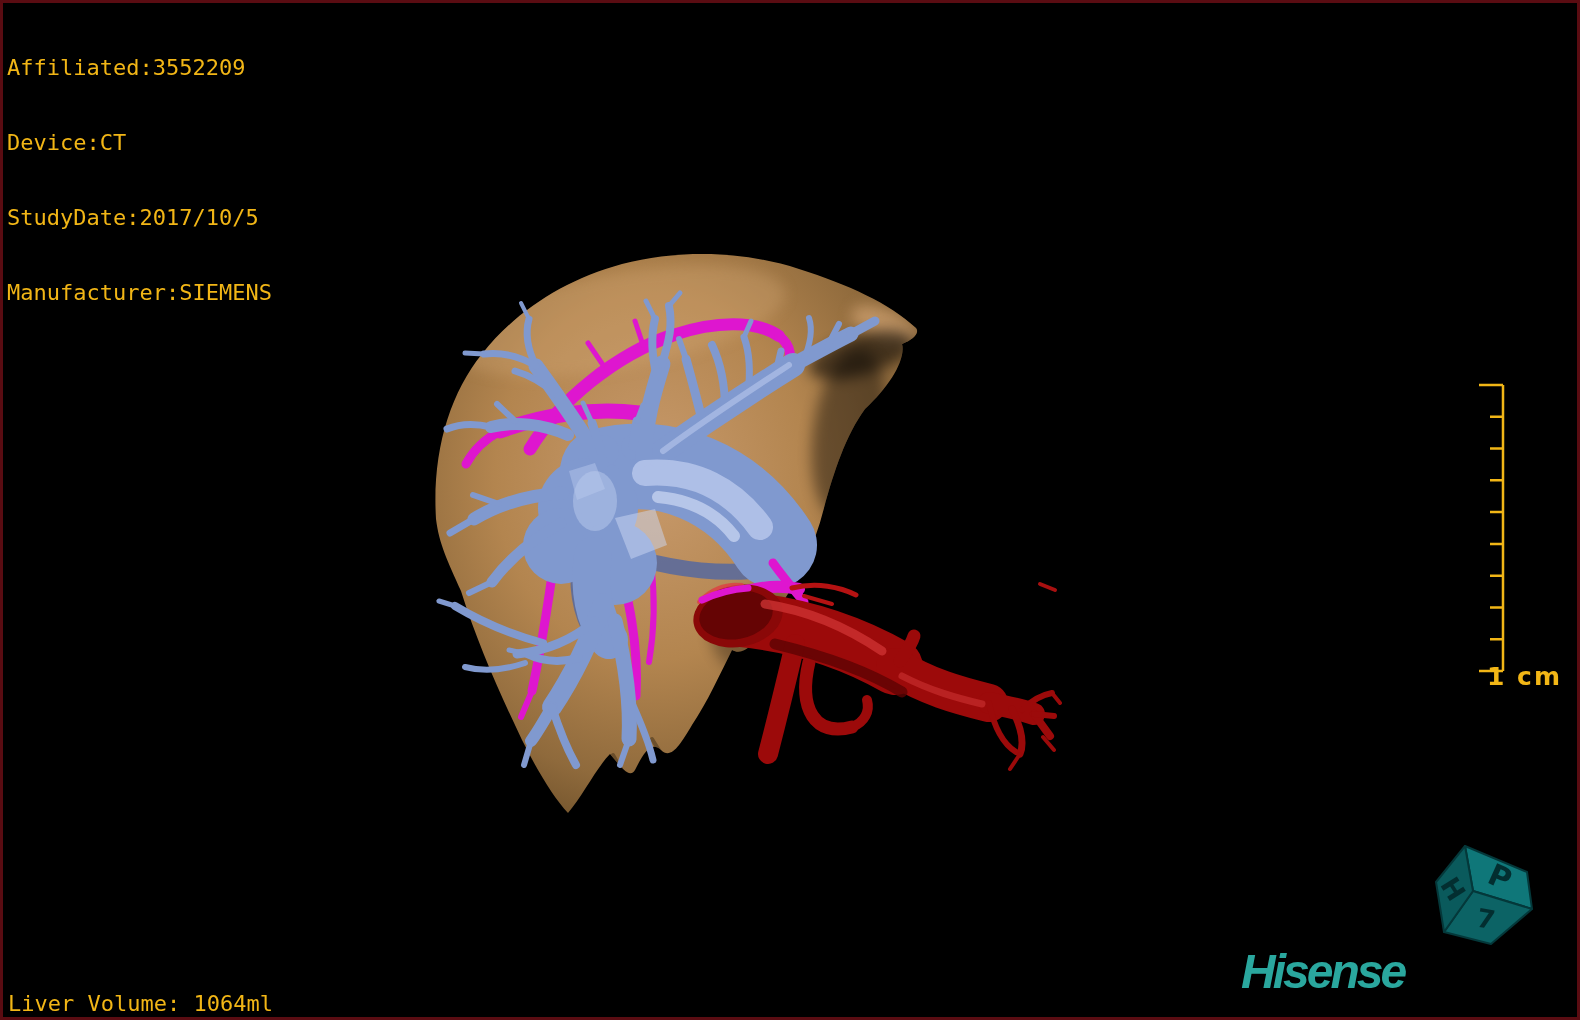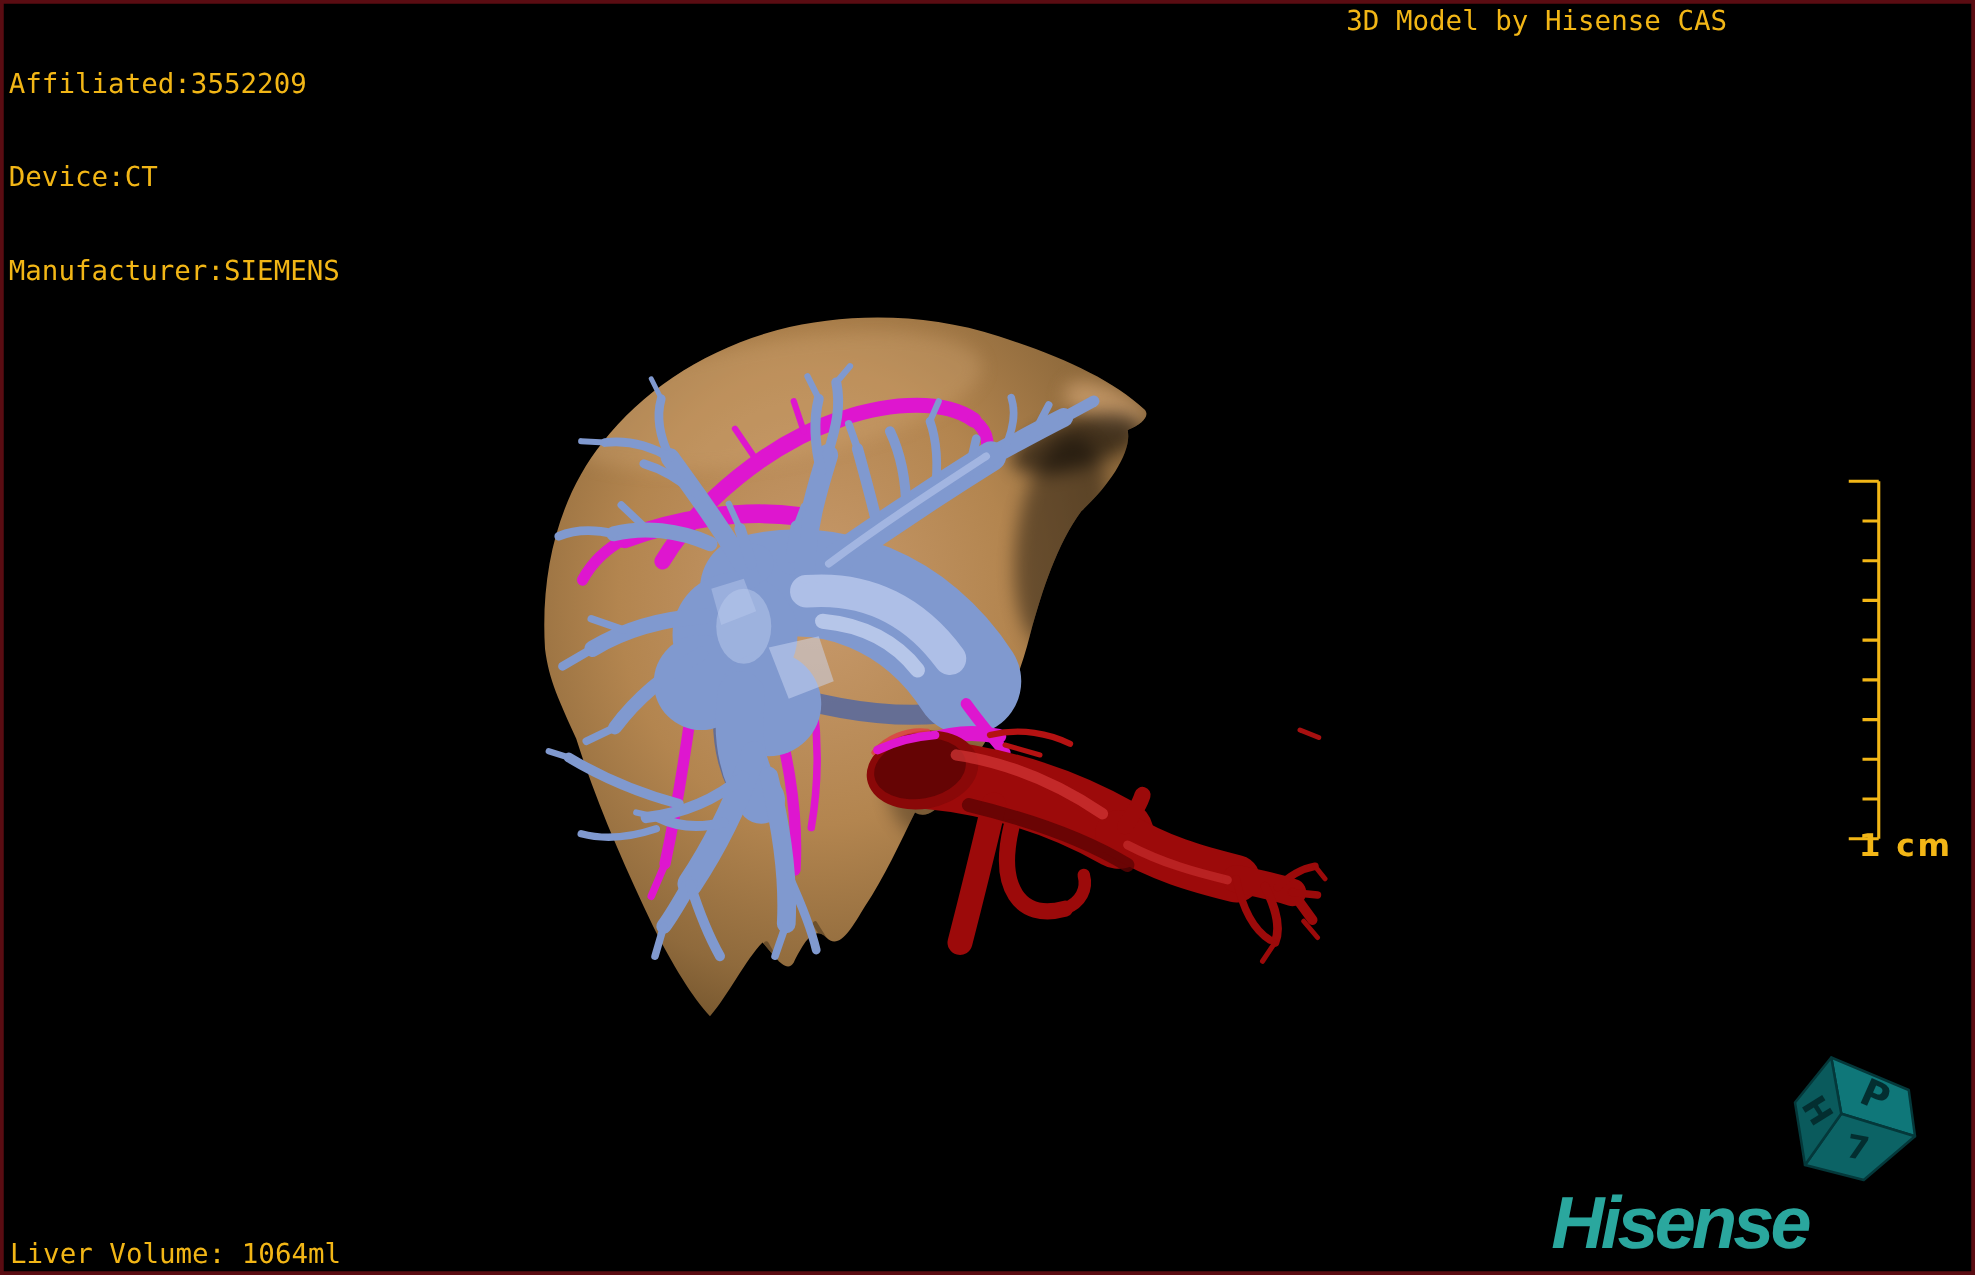--- a/index.html
+++ b/index.html
@@ -13,21 +13,21 @@
   .info{left:4px;top:2px;}
   .watermark{left:1074px;top:2px;}
   .volume{left:5px;top:972px;margin-top:16px;}
   .ruler-label{
     position:absolute;left:1436px;top:659px;color:#f2b616;
     font-family:"DejaVu Sans", sans-serif;font-weight:bold;font-size:25px;letter-spacing:2px;margin-left:48px;
   }
   .logo{
     position:absolute;left:1238px;top:941px;color:#2aa79e;
     font-family:"Liberation Sans", sans-serif;font-style:italic;font-weight:bold;
-    font-size:59px;letter-spacing:-3px;text-align:center;
+    font-size:48px;letter-spacing:-3px;text-align:center;
   }
 </style>
 </head>
 <body>
 
 <div class="stage">
 
   <svg class="scene" viewBox="0 0 1574 1014">
     <defs>
       <radialGradient id="gLiver" cx="45%" cy="40%" r="68%">
@@ -185,24 +185,24 @@
         <text transform="translate(1497,874) rotate(24)" font-size="30" dominant-baseline="central">P</text>
         <text transform="translate(1450,886) rotate(58)" font-size="26" dominant-baseline="central">H</text>
         <text transform="translate(1483,916) rotate(10)" font-size="26" dominant-baseline="central">7</text>
       </g>
     </g>
   </svg>
 
   <div class="ov info">
     <div>Affiliated:3552209</div>
     <div>Device:CT</div>
+    <div>StudyDate:2017/10/5</div>
     <div>Manufacturer:SIEMENS</div>
   </div>
 
-  <div class="ov watermark">3D Model by Hisense CAS</div>
 
   <div class="ov volume">Liver Volume: 1064ml</div>
 
   <div class="ruler-label">1 cm</div>
 
   <div class="logo">Hisense</div>
 
 </div>
 
 </body></html>

